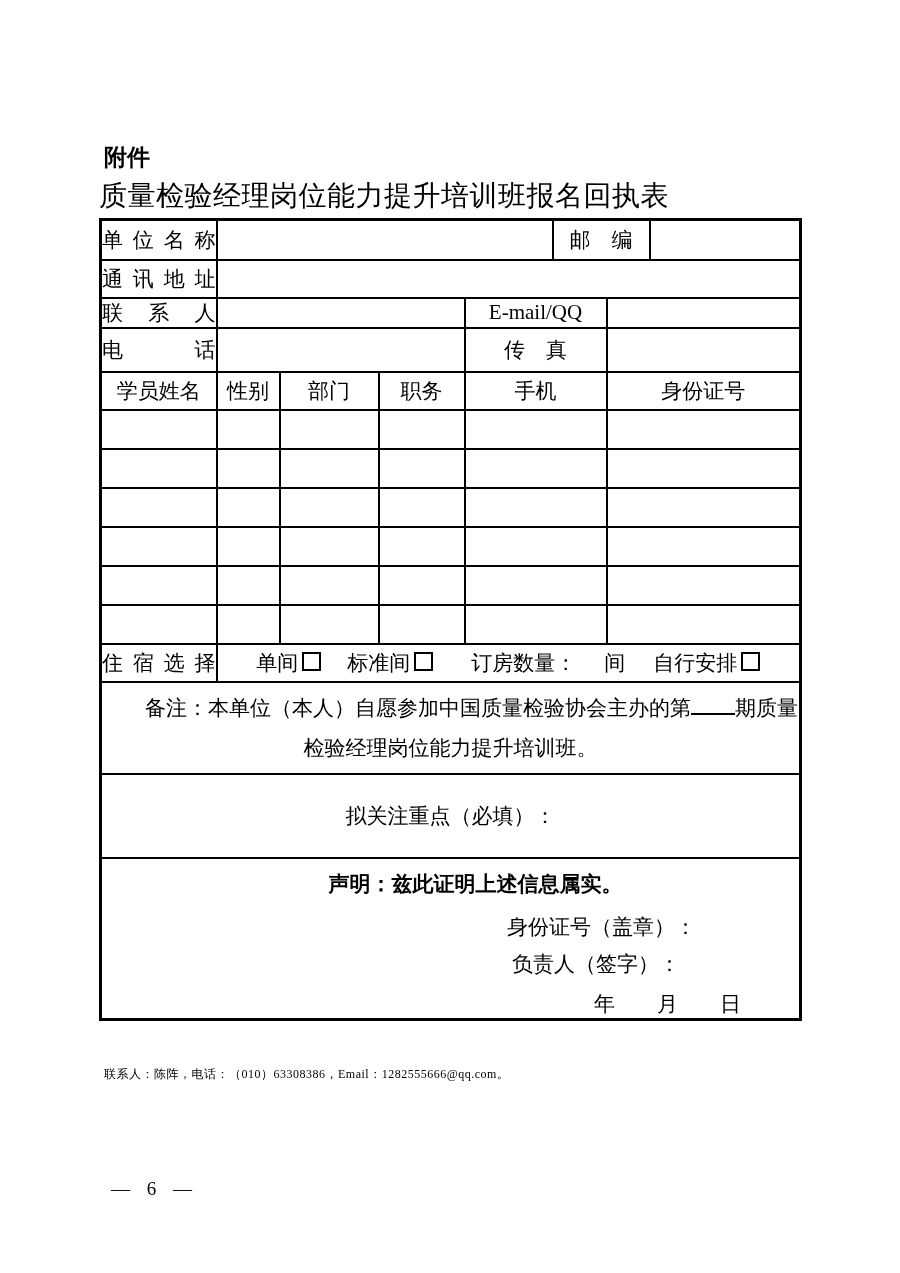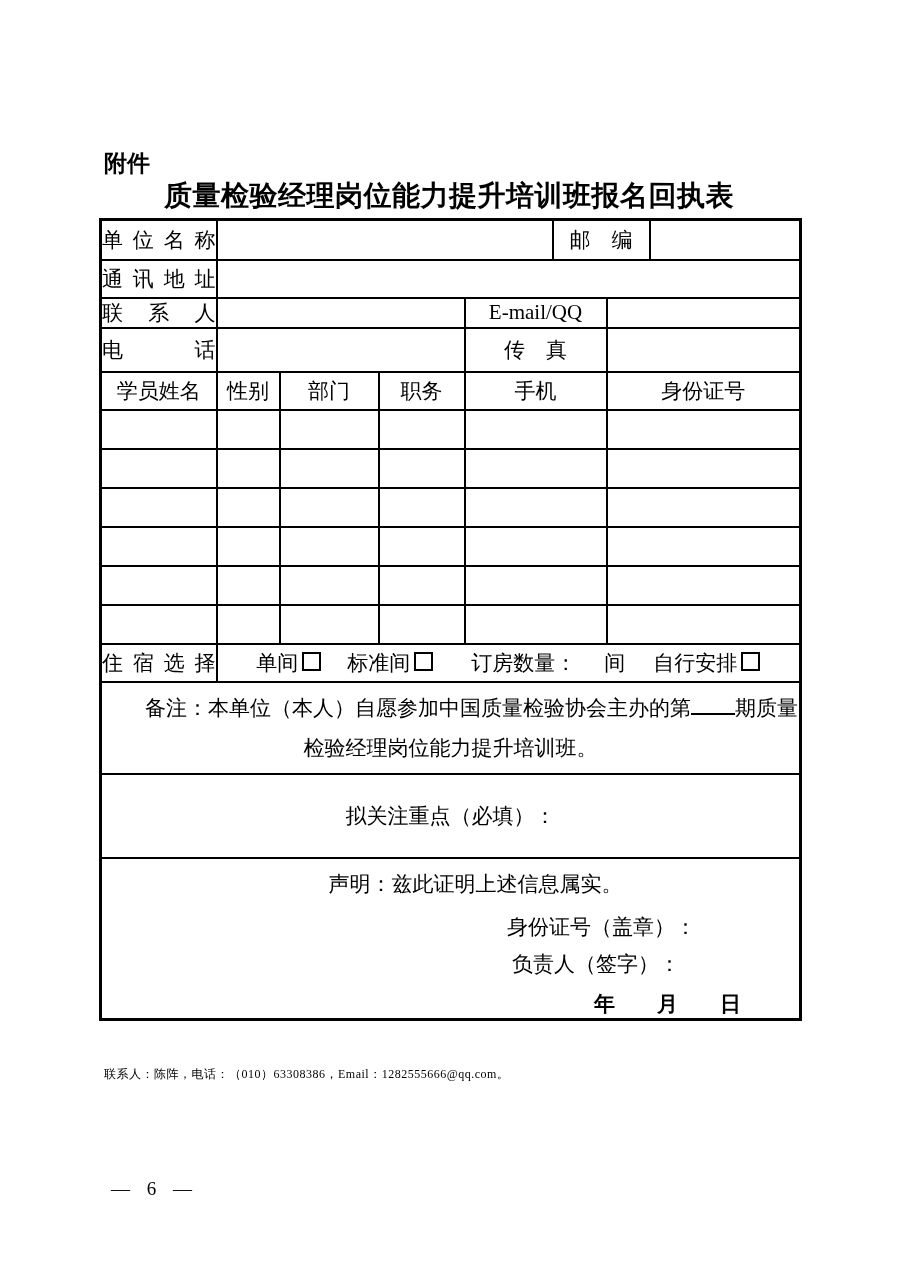--- a/index.html
+++ b/index.html
@@ -2,28 +2,28 @@
 <html><head>
 <meta charset="utf-8">
 <style>
   html,body{margin:0;padding:0;}
   body{
     width:900px;height:1273px;background:#ffffff;position:relative;
     font-family:"Liberation Serif","DejaVu Serif",serif;color:#000;
     -webkit-font-smoothing:antialiased;
   }
   .attachment{
-    position:absolute;left:104px;top:148px;
+    position:absolute;left:104px;top:142px;
     font-family:"Liberation Sans","DejaVu Sans",sans-serif;
     font-weight:bold;font-size:23px;
   }
   .doc-title{
-    position:absolute;left:99px;top:177px;width:700px;text-align:center;
+    position:absolute;left:99px;top:177px;width:700px;
     font-family:"Liberation Sans","DejaVu Sans",sans-serif;
-    font-weight:bold;font-size:28px;letter-spacing:0.5px;
+    font-weight:normal;font-size:28px;letter-spacing:0.5px;
   }
   table.form{
     position:absolute;left:99px;top:218px;width:700px;
     border-collapse:collapse;table-layout:fixed;
     border:3px solid #000;
   }
   table.form td, table.form th{
     border:2px solid #000;font-size:21px;font-weight:normal;
     text-align:center;vertical-align:middle;padding:0;overflow:hidden;
   }
@@ -45,24 +45,24 @@
   .seg1{margin-right:26px;}
   .seg2{margin-right:38px;}
   .seg3{margin-right:28px;}
   .seg4{margin-right:28px;}
   .cb{
     display:inline-block;width:15px;height:15px;border:2px solid #000;
     margin-left:4px;vertical-align:-1px;background:#fff;
   }
   td.focus-cell{text-align:left;vertical-align:top;padding:8px 0 0 8px;}
   td.decl-cell{text-align:left;vertical-align:top;line-height:26px;}
-  .decl1{margin:12px 0 0 8px;text-indent:2em;}
+  .decl1{margin:12px 0 0 8px;text-indent:2em;font-weight:bold;}
   .decl2{margin:17px 0 0 302px;}
   .decl3{margin:11px 0 0 291px;}
-  .decl4{margin:14px 58px 0 0;text-align:right;font-weight:bold;}
+  .decl4{margin:14px 58px 0 0;text-align:right;}
   .footer-contact{
     position:absolute;left:104px;top:1066px;font-size:12px;letter-spacing:0.5px;
   }
   .page-number{
     position:absolute;left:111px;top:1178px;font-size:19px;word-spacing:12px;
   }
 </style>
 </head>
 <body>
 

